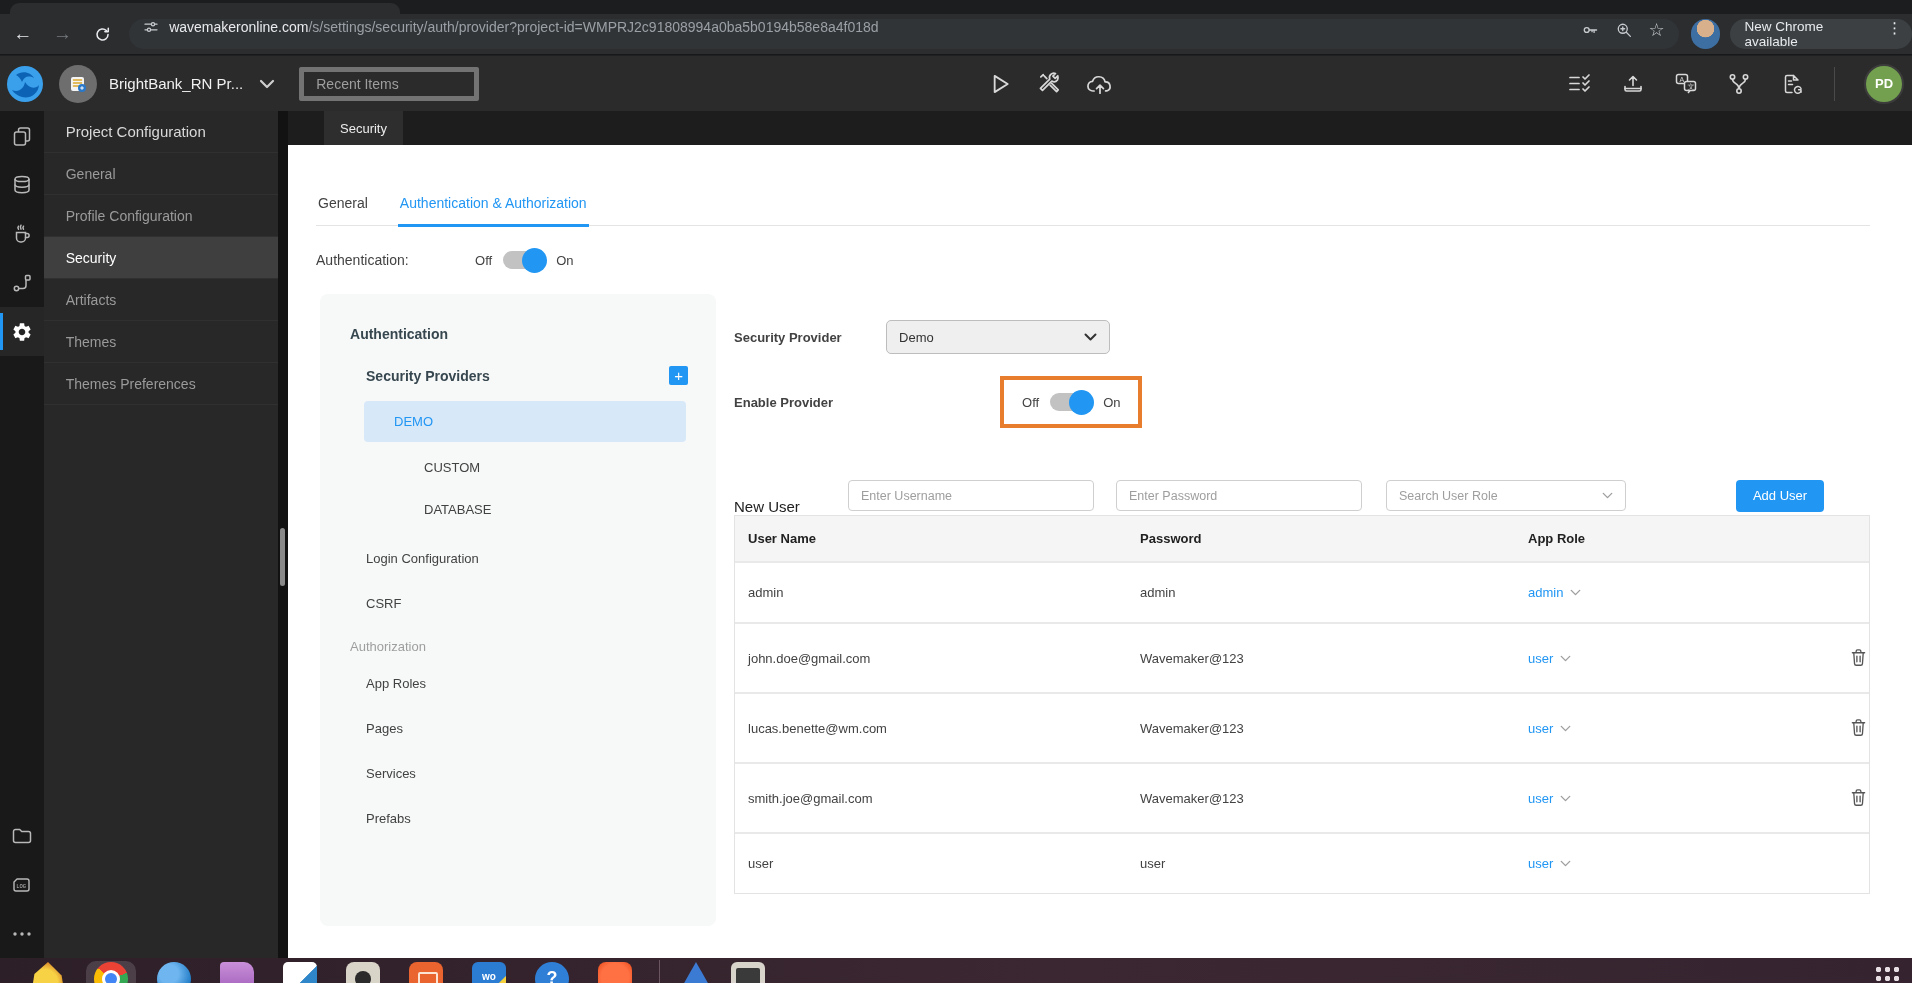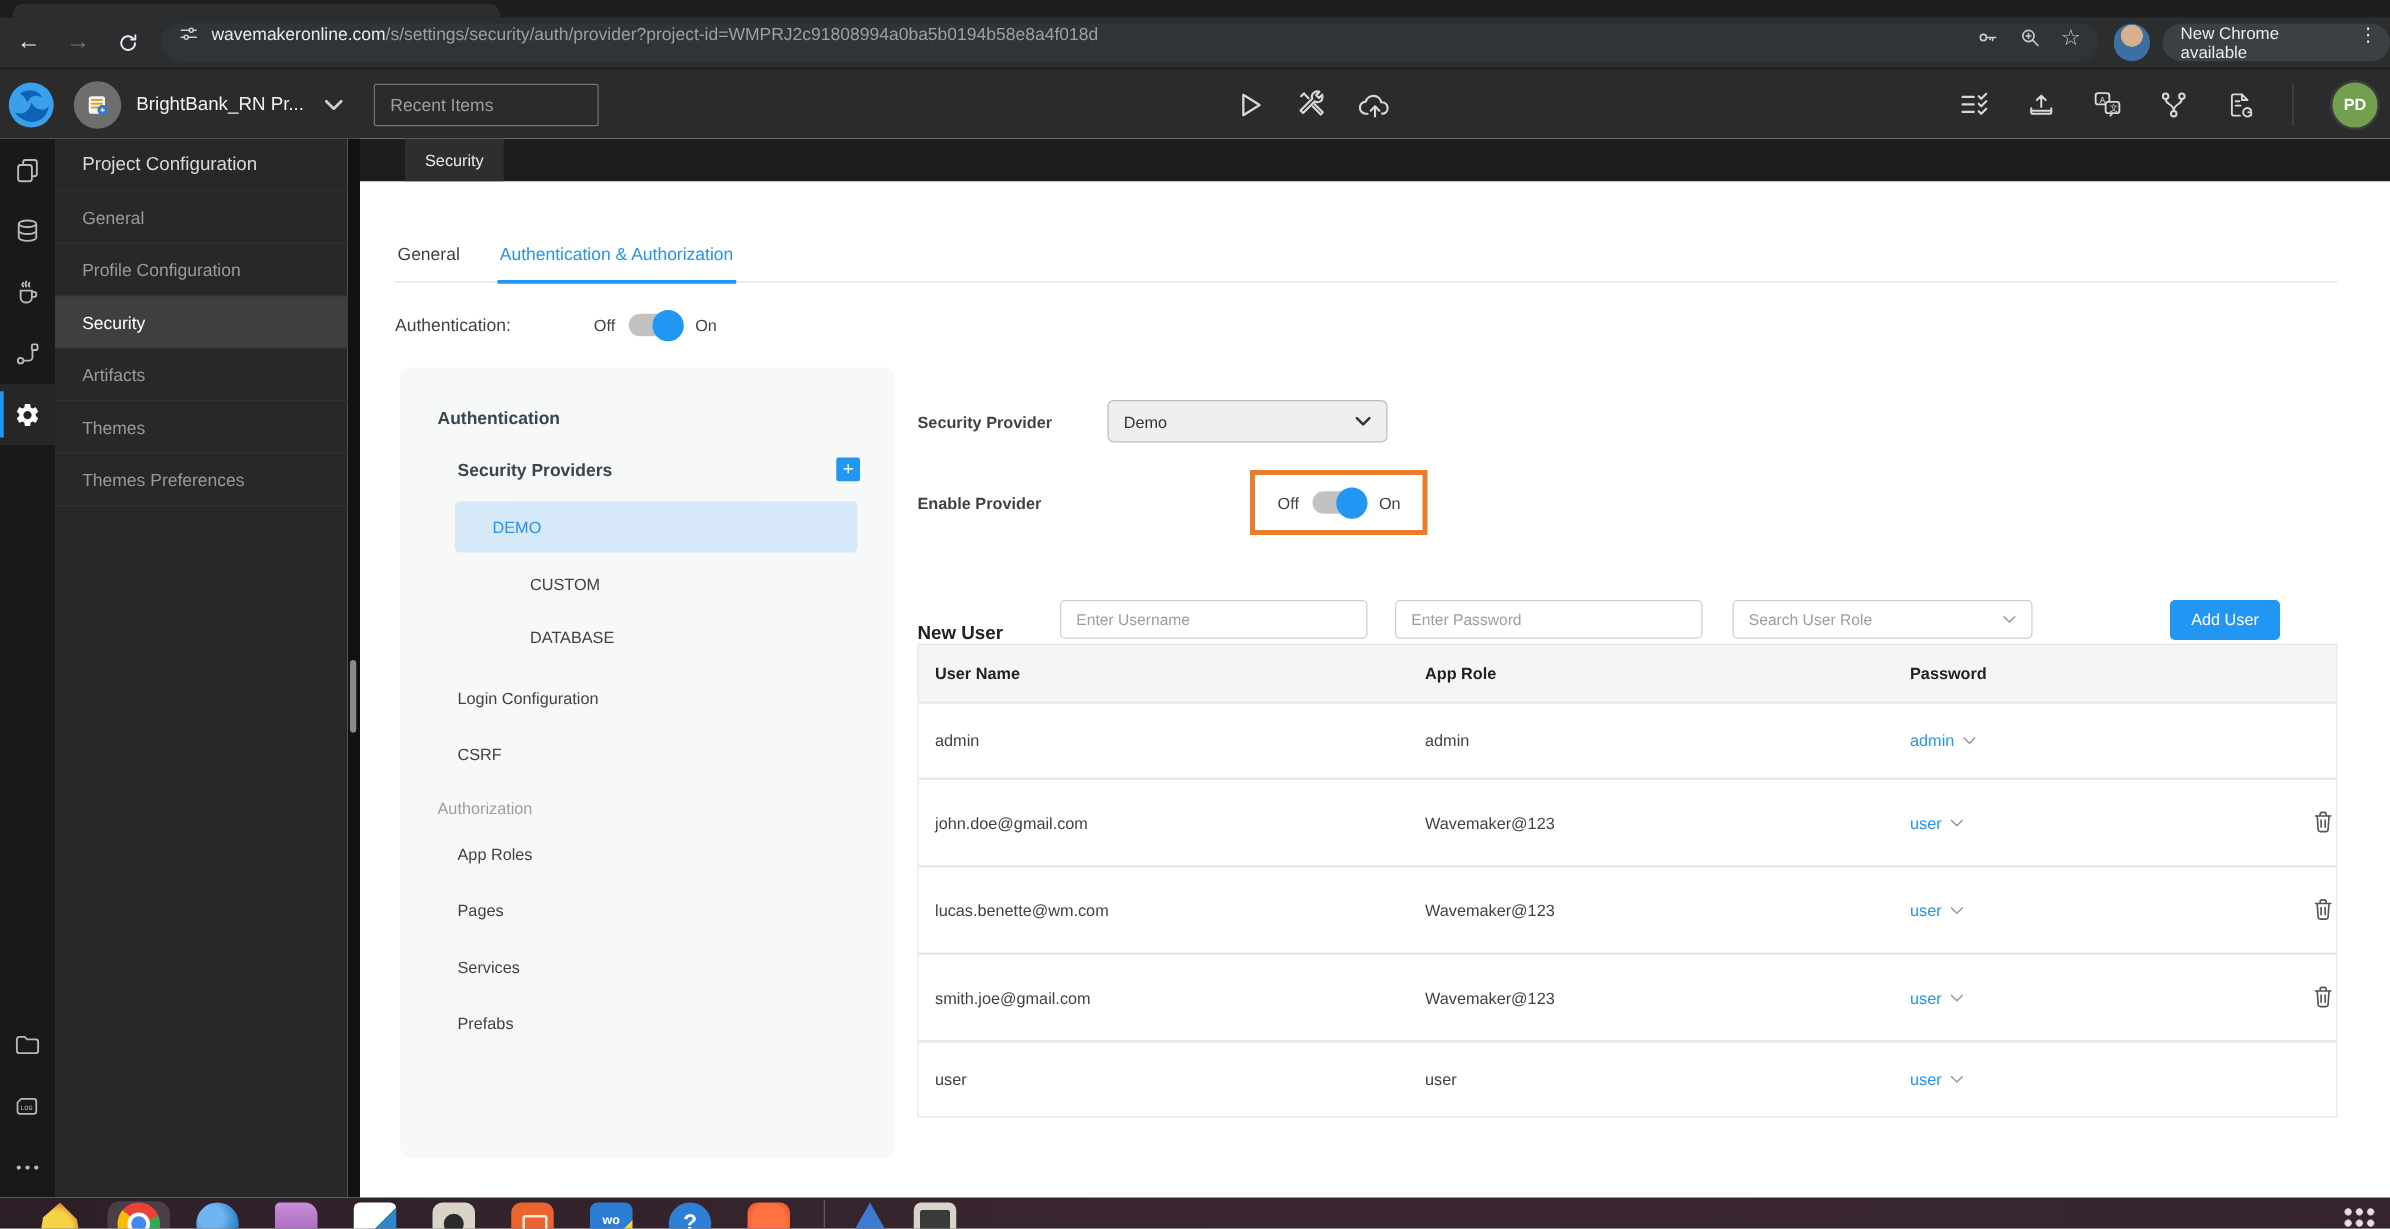--- a/index.html
+++ b/index.html
@@ -24,21 +24,21 @@
                  font-size:13.5px; display:flex; align-items:flex-start; padding:0 10px 0 14px; gap:8px; }
   .kebab { color:#e8eaed; font-size:15px; letter-spacing:0; }
 
   
   .apptb { position:absolute; top:56px; left:0; width:1912px; height:55px; background:#2b2b2b; display:flex; align-items:center; }
   .wm-logo { margin-left:5px; }
   .proj-avatar { width:38px; height:38px; border-radius:50%; background:#6e6e6e; margin-left:14px;
                  display:flex; align-items:center; justify-content:center; }
   .proj-name { color:#f1f1f1; font-size:15px; margin-left:12px; max-width:175px; white-space:nowrap; }
   .chev-down { margin-left:16px; }
-  .recent-input { margin-left:24px; width:180px; height:34px; background:transparent; border:1px solid #737373;
+  .recent-input { margin-left:24px; width:180px; height:34px; background:transparent; border:5px solid #737373;
                   border-radius:2px; color:#bdbdbd; font-size:14px; padding:0 12px; font-family:"Liberation Sans",sans-serif; }
   .recent-input::placeholder { color:#9e9e9e; }
   .tb-center { position:absolute; left:986px; top:0; height:55px; display:flex; align-items:center; gap:24px; color:#d8d8d8; }
   .tb-right { position:absolute; right:8px; top:0; height:55px; display:flex; align-items:center; gap:27px; color:#d8d8d8; }
   .tb-divider { width:1px; height:34px; background:#4a4a4a; margin:0 2px; }
   .pd-avatar { width:40px; height:40px; border-radius:50%; background:#72a04e; border:2px solid #3c3c3c;
                color:#fff; font-size:13px; font-weight:bold; display:flex; align-items:center; justify-content:center; }
   .ic-btn { display:flex; align-items:center; justify-content:center; }
 
   
@@ -97,21 +97,21 @@
   .lbl-provider { width:152px; }
   .lbl-enable { width:266px; }
   .selectbox { width:224px; height:34px; background:#efefef; border:1px solid #bdbdbd; border-radius:5px;
                display:flex; align-items:center; padding:0 12px; font-size:13px; color:#333; cursor:pointer; }
   .selectbox .sel-chev { margin-left:auto; }
   .provider-row { margin-top:26px; }
   .enable-row { margin-top:22px; }
   .hl-box { border:4px solid #e87e2d; background:#fff; display:inline-flex; align-items:center; gap:11px; padding:13px 18px; }
 
   .newuser-row { margin-top:48px; display:flex; align-items:center; }
-  .nu-label { width:114px; font-size:15px; font-weight:bold; color:#212121;margin-top:22px; }
+  .nu-label { width:114px; font-size:15px; font-weight:normal; color:#212121;margin-top:22px; }
   .nu-input { width:246px; height:31px; border:1px solid #cfcfcf; border-radius:4px; font-size:12.5px; color:#424242;
               padding:0 12px; font-family:"Liberation Sans",sans-serif; }
   .nu-input::placeholder { color:#9e9e9e; }
   .nu-input + .nu-input { margin-left:22px; }
   .nu-select { margin-left:24px; width:240px; height:31px; border:1px solid #cfcfcf; border-radius:4px;
                display:flex; align-items:center; padding:0 12px; font-size:12.5px; color:#9e9e9e; cursor:pointer; background:#fff; }
   .nu-select .sel-chev { margin-left:auto; }
   .add-btn { margin-left:auto; margin-right:46px; width:88px; height:32px; background:#2196f3; color:#fff; border:none;
              border-radius:4px; font-size:13px; cursor:pointer; font-family:"Liberation Sans",sans-serif; }
 
@@ -416,22 +416,22 @@
             <svg class="sel-chev" width="11" height="7" viewBox="0 0 13 8" fill="none" stroke="#9e9e9e" stroke-width="1.6" stroke-linecap="round" stroke-linejoin="round">
                 <path d="M1.5 1.5l5 5 5-5"></path>
               </svg>
           </div>
           <button class="add-btn">Add User</button>
         </div>
 
         <div class="utable">
           <div class="trow head">
             <div class="tcell">User Name</div>
+            <div class="tcell">Password</div>
             <div class="tcell">App Role</div>
-            <div class="tcell">Password</div>
             <div class="tcell"></div>
           </div>
 
           <div class="trow">
             <div class="tcell">admin</div>
             <div class="tcell">admin</div>
             <div class="tcell role-cell">
               <span>admin</span>
               <svg width="11" height="7" viewBox="0 0 13 8" fill="none" stroke="#9e9e9e" stroke-width="1.6" stroke-linecap="round" stroke-linejoin="round">
                   <path d="M1.5 1.5l5 5 5-5"></path>

